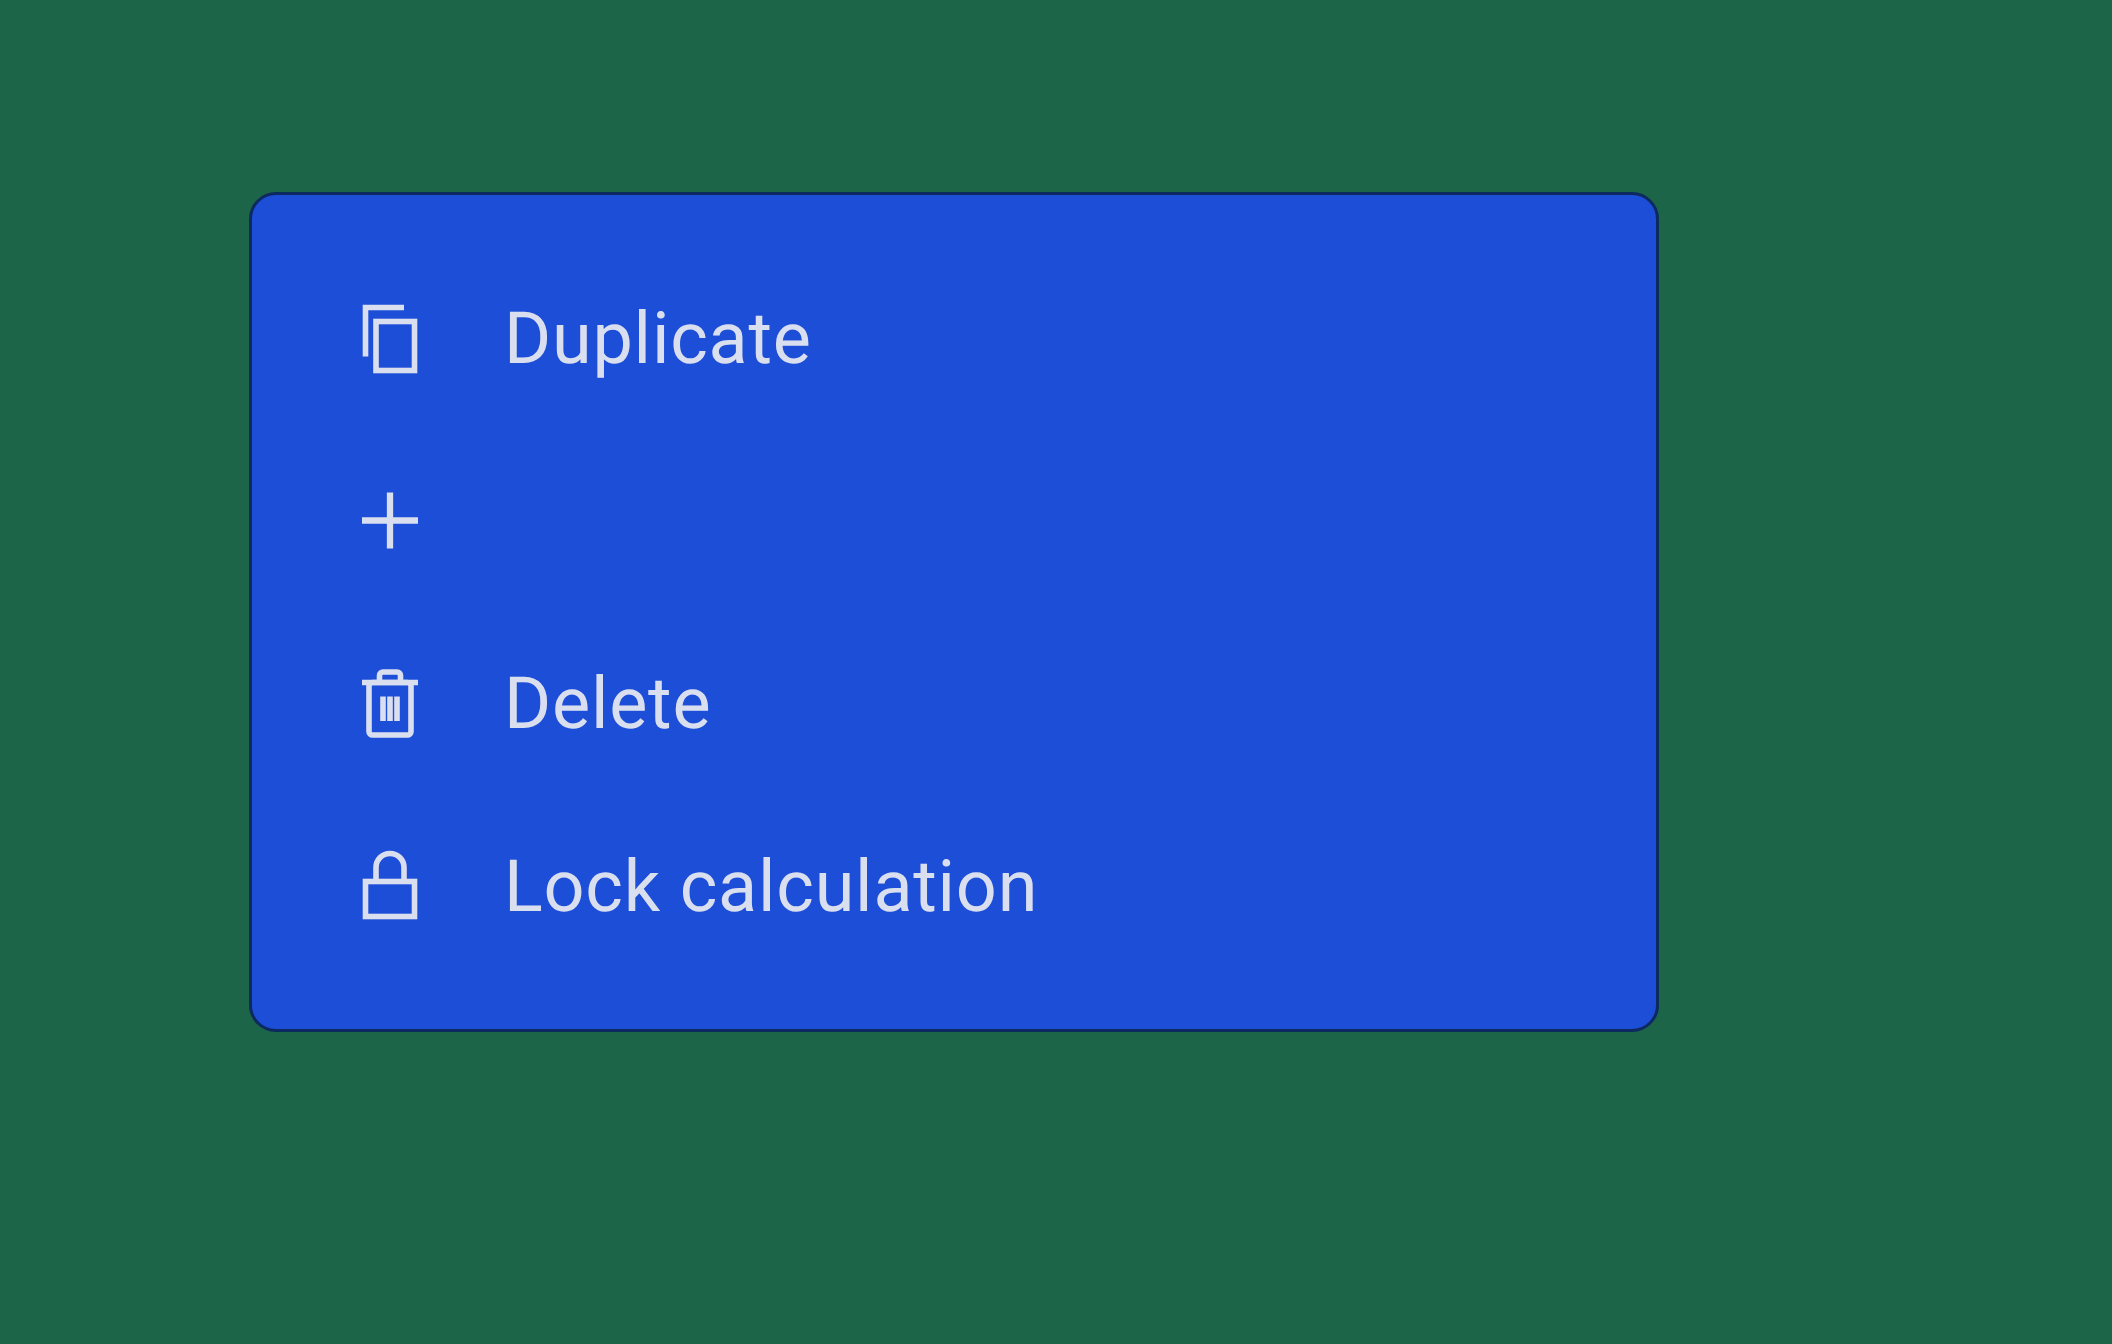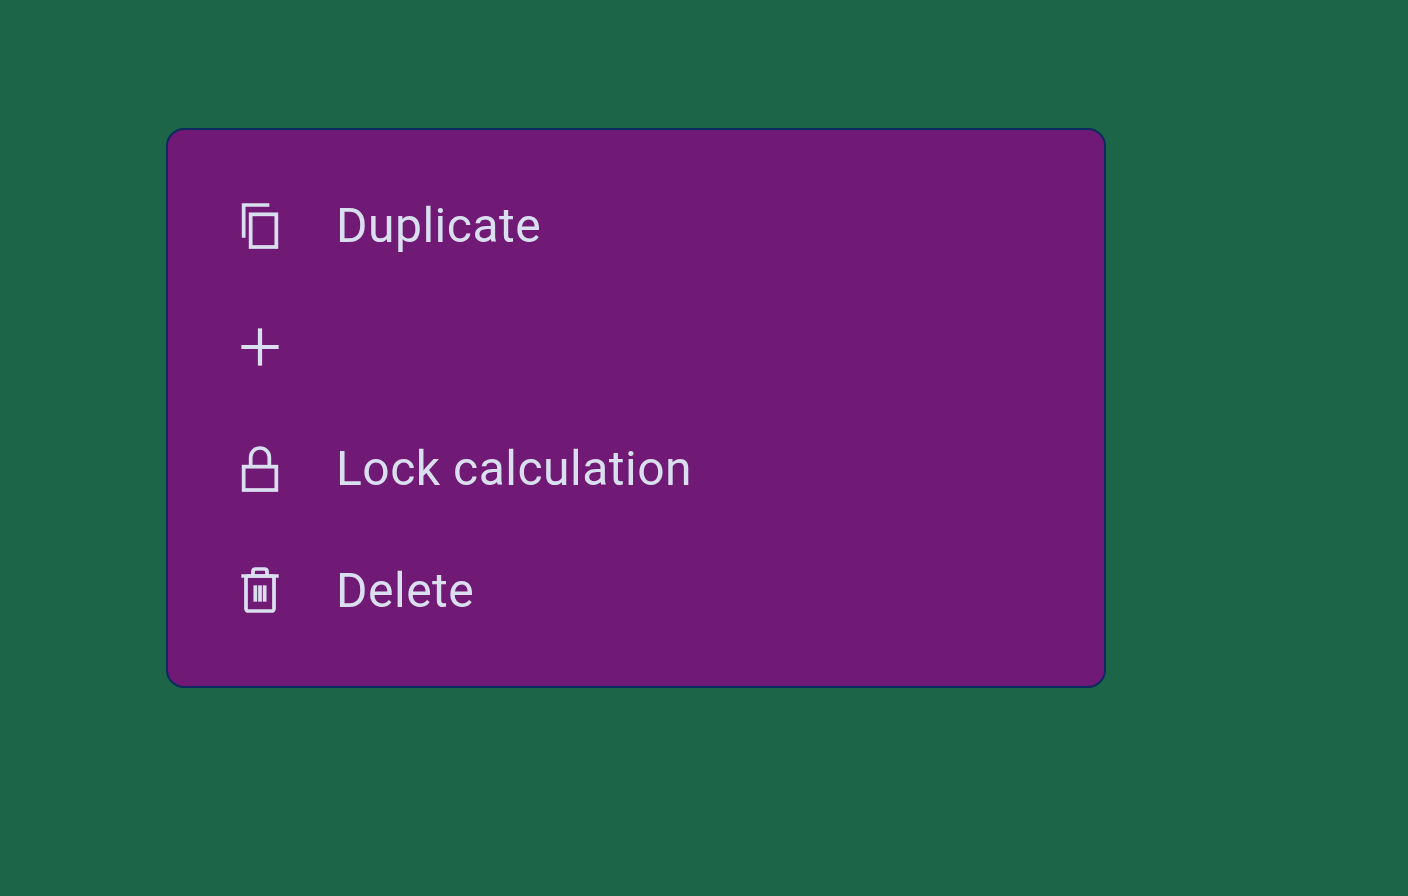--- a/index.html
+++ b/index.html
@@ -9,21 +9,21 @@
     height: 896px;
     background: #1d6548;
     font-family: -apple-system, BlinkMacSystemFont, "Segoe UI", Roboto, "Helvetica Neue", Arial, sans-serif;
   }
   .menu {
     position: absolute;
     left: 166px;
     top: 128px;
     width: 940px;
     height: 560px;
-    background: #701a75;
+    background: #1d4ed8;
     border: 2px solid #0c2a60;
     border-radius: 18px;
     box-sizing: border-box;
     display: flex;
     flex-direction: column;
     justify-content: space-evenly;
     padding: 24px 0;
   }
   .menu-item {
     display: flex;
@@ -74,34 +74,34 @@
       <svg viewBox="0 0 24 24" stroke-width="1.8">
         <line x1="12" y1="4" x2="12" y2="20"></line>
         <line x1="4" y1="12" x2="20" y2="12"></line>
       </svg>
     </span>
   </div>
 
   <div class="menu-item">
     <span class="icon-wrap">
       <svg viewBox="0 0 24 24" stroke-width="1.6">
-        <rect x="5" y="11" width="14" height="10"></rect>
-        <path d="M8 11 V7 a4 4 0 0 1 8 0 V11"></path>
-      </svg>
-    </span>
-    <span class="label">Lock calculation</span>
-  </div>
-
-  <div class="menu-item">
-    <span class="icon-wrap">
-      <svg viewBox="0 0 24 24" stroke-width="1.6">
         <line x1="4" y1="6" x2="20" y2="6"></line>
         <path d="M9 6 V4 a1 1 0 0 1 1 -1 h4 a1 1 0 0 1 1 1 V6"></path>
         <rect x="6" y="6" width="12" height="15" rx="1"></rect>
         <line x1="10" y1="10" x2="10" y2="17"></line>
         <line x1="12" y1="10" x2="12" y2="17"></line>
         <line x1="14" y1="10" x2="14" y2="17"></line>
       </svg>
     </span>
     <span class="label">Delete</span>
   </div>
 
+  <div class="menu-item">
+    <span class="icon-wrap">
+      <svg viewBox="0 0 24 24" stroke-width="1.6">
+        <rect x="5" y="11" width="14" height="10"></rect>
+        <path d="M8 11 V7 a4 4 0 0 1 8 0 V11"></path>
+      </svg>
+    </span>
+    <span class="label">Lock calculation</span>
+  </div>
+
 </div>
 
 </body></html>

